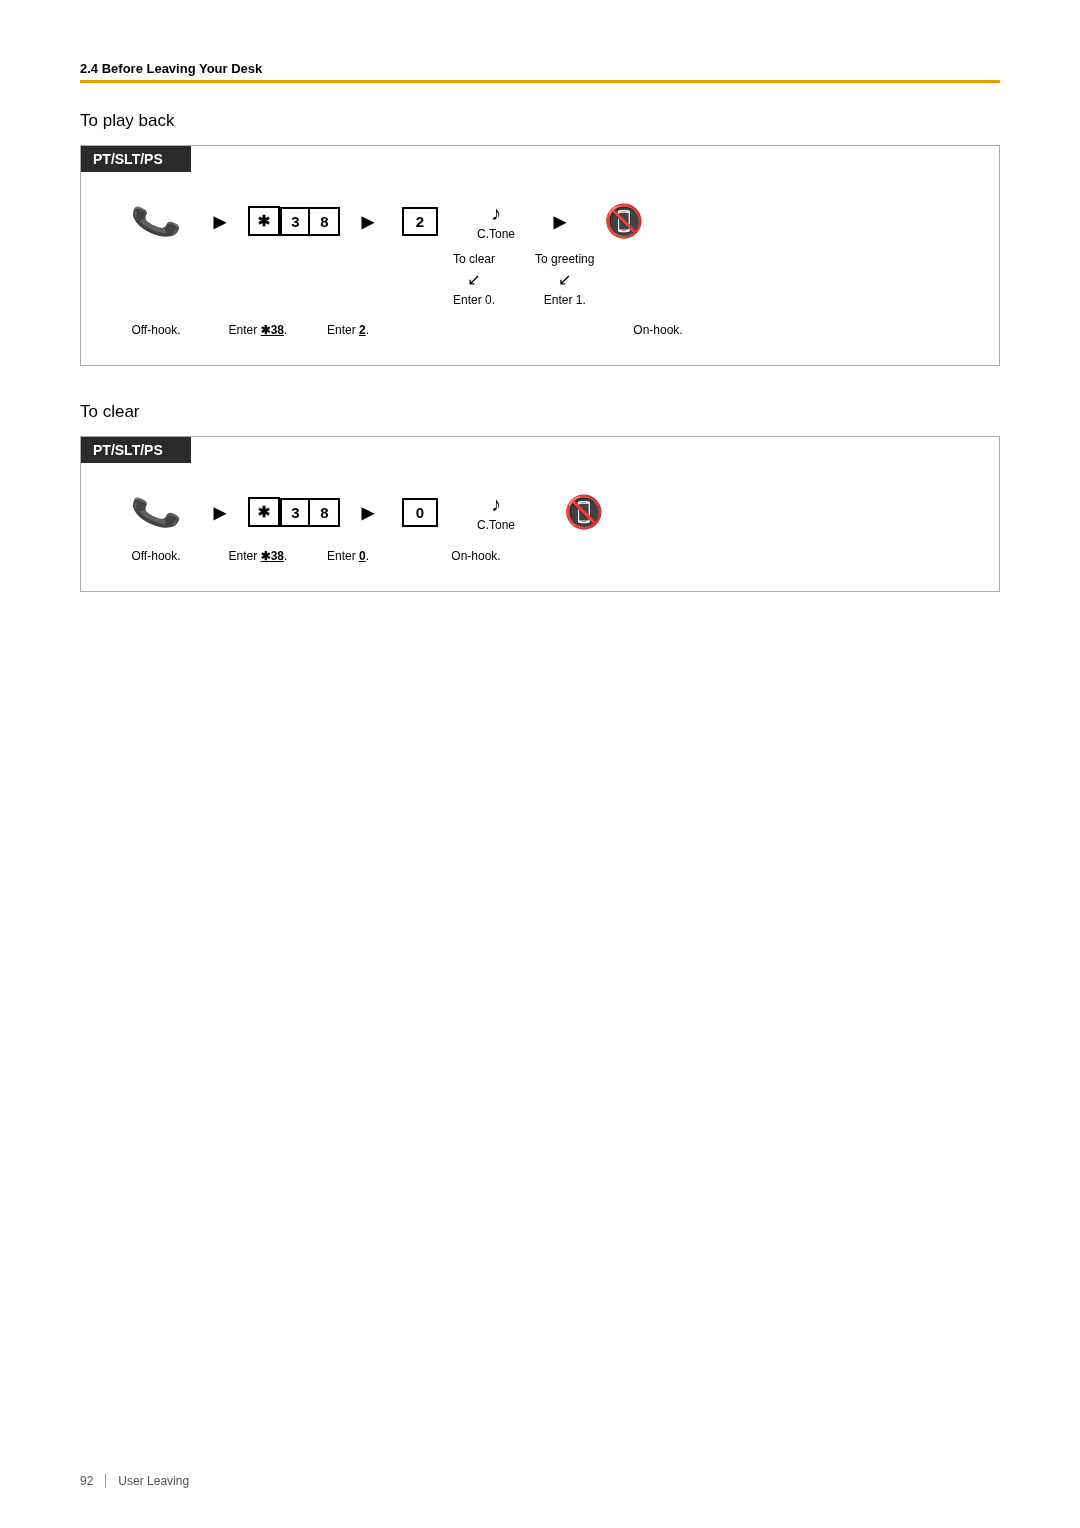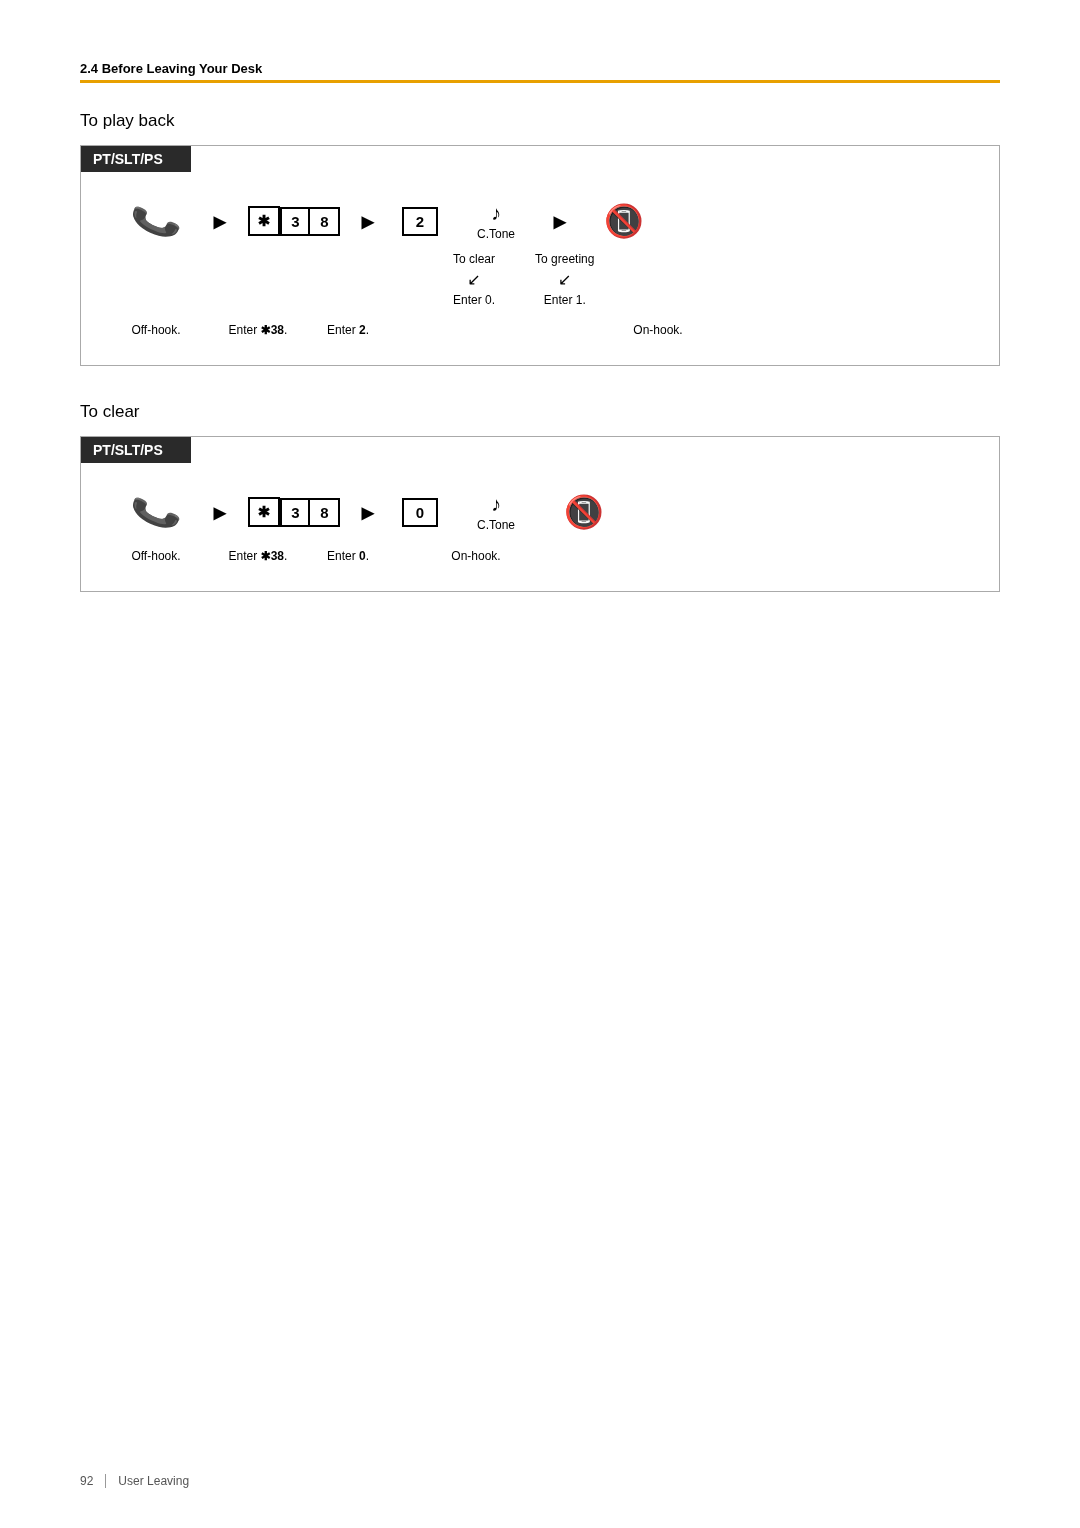--- a/index.html
+++ b/index.html
@@ -119,20 +119,21 @@
     .sub-option-enter {
       font-size: 12px;
     }
 
     .lbl {
       font-size: 12px;
       text-align: center;
     }
     .lbl b {
       font-weight: bold;
+      text-decoration: underline;
     }
 
     .footer-bar {
       position: fixed;
       bottom: 40px;
       left: 80px;
       font-size: 12px;
       color: #555;
       display: flex;
       align-items: flex-start;

